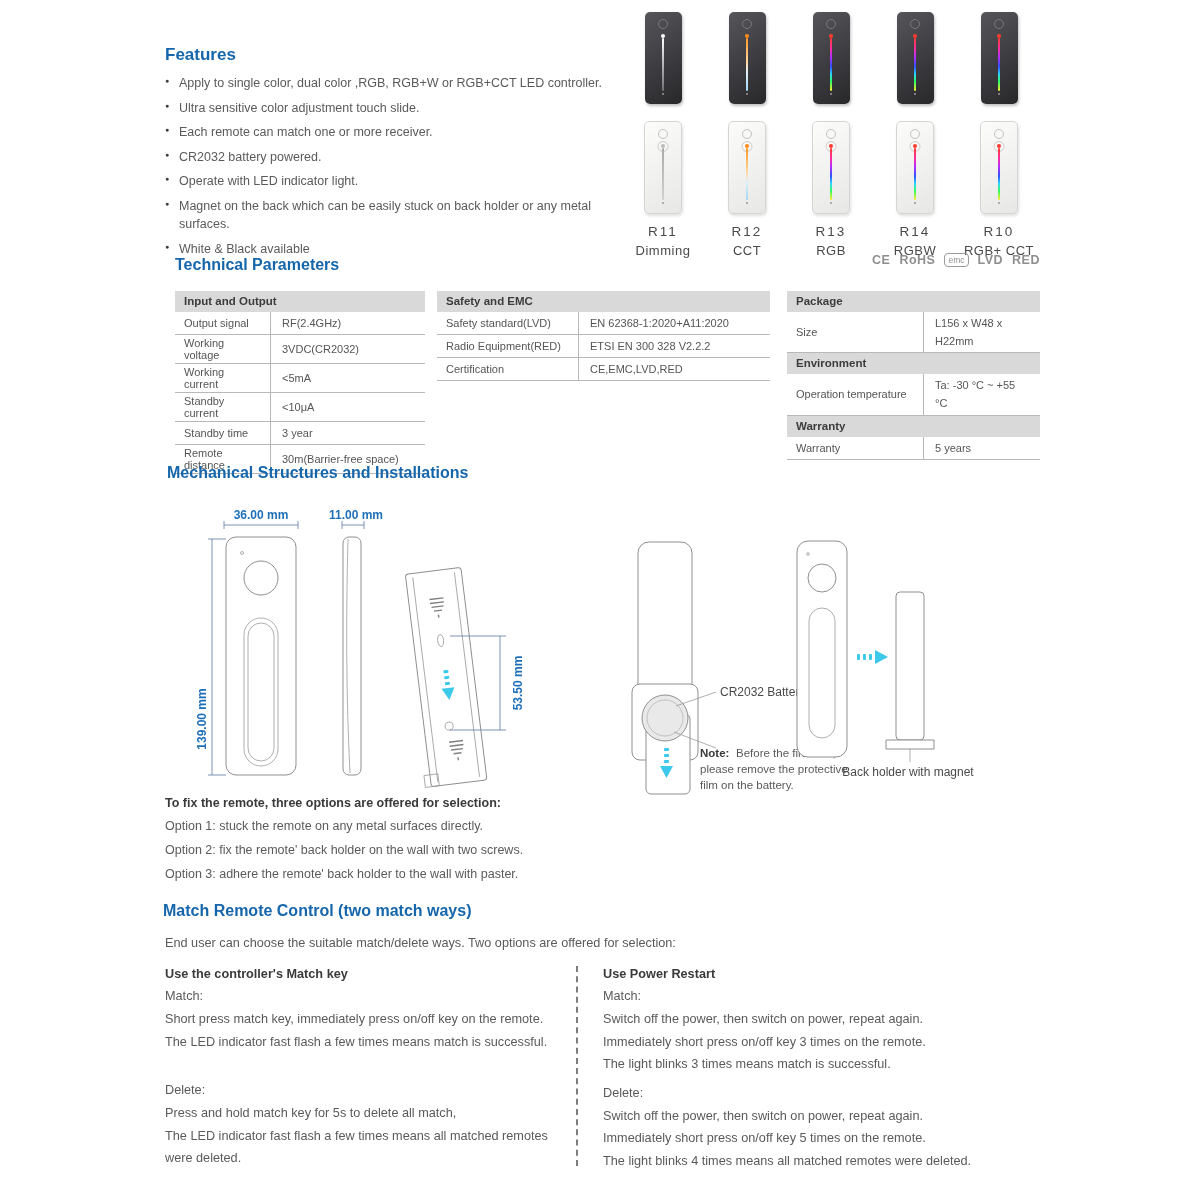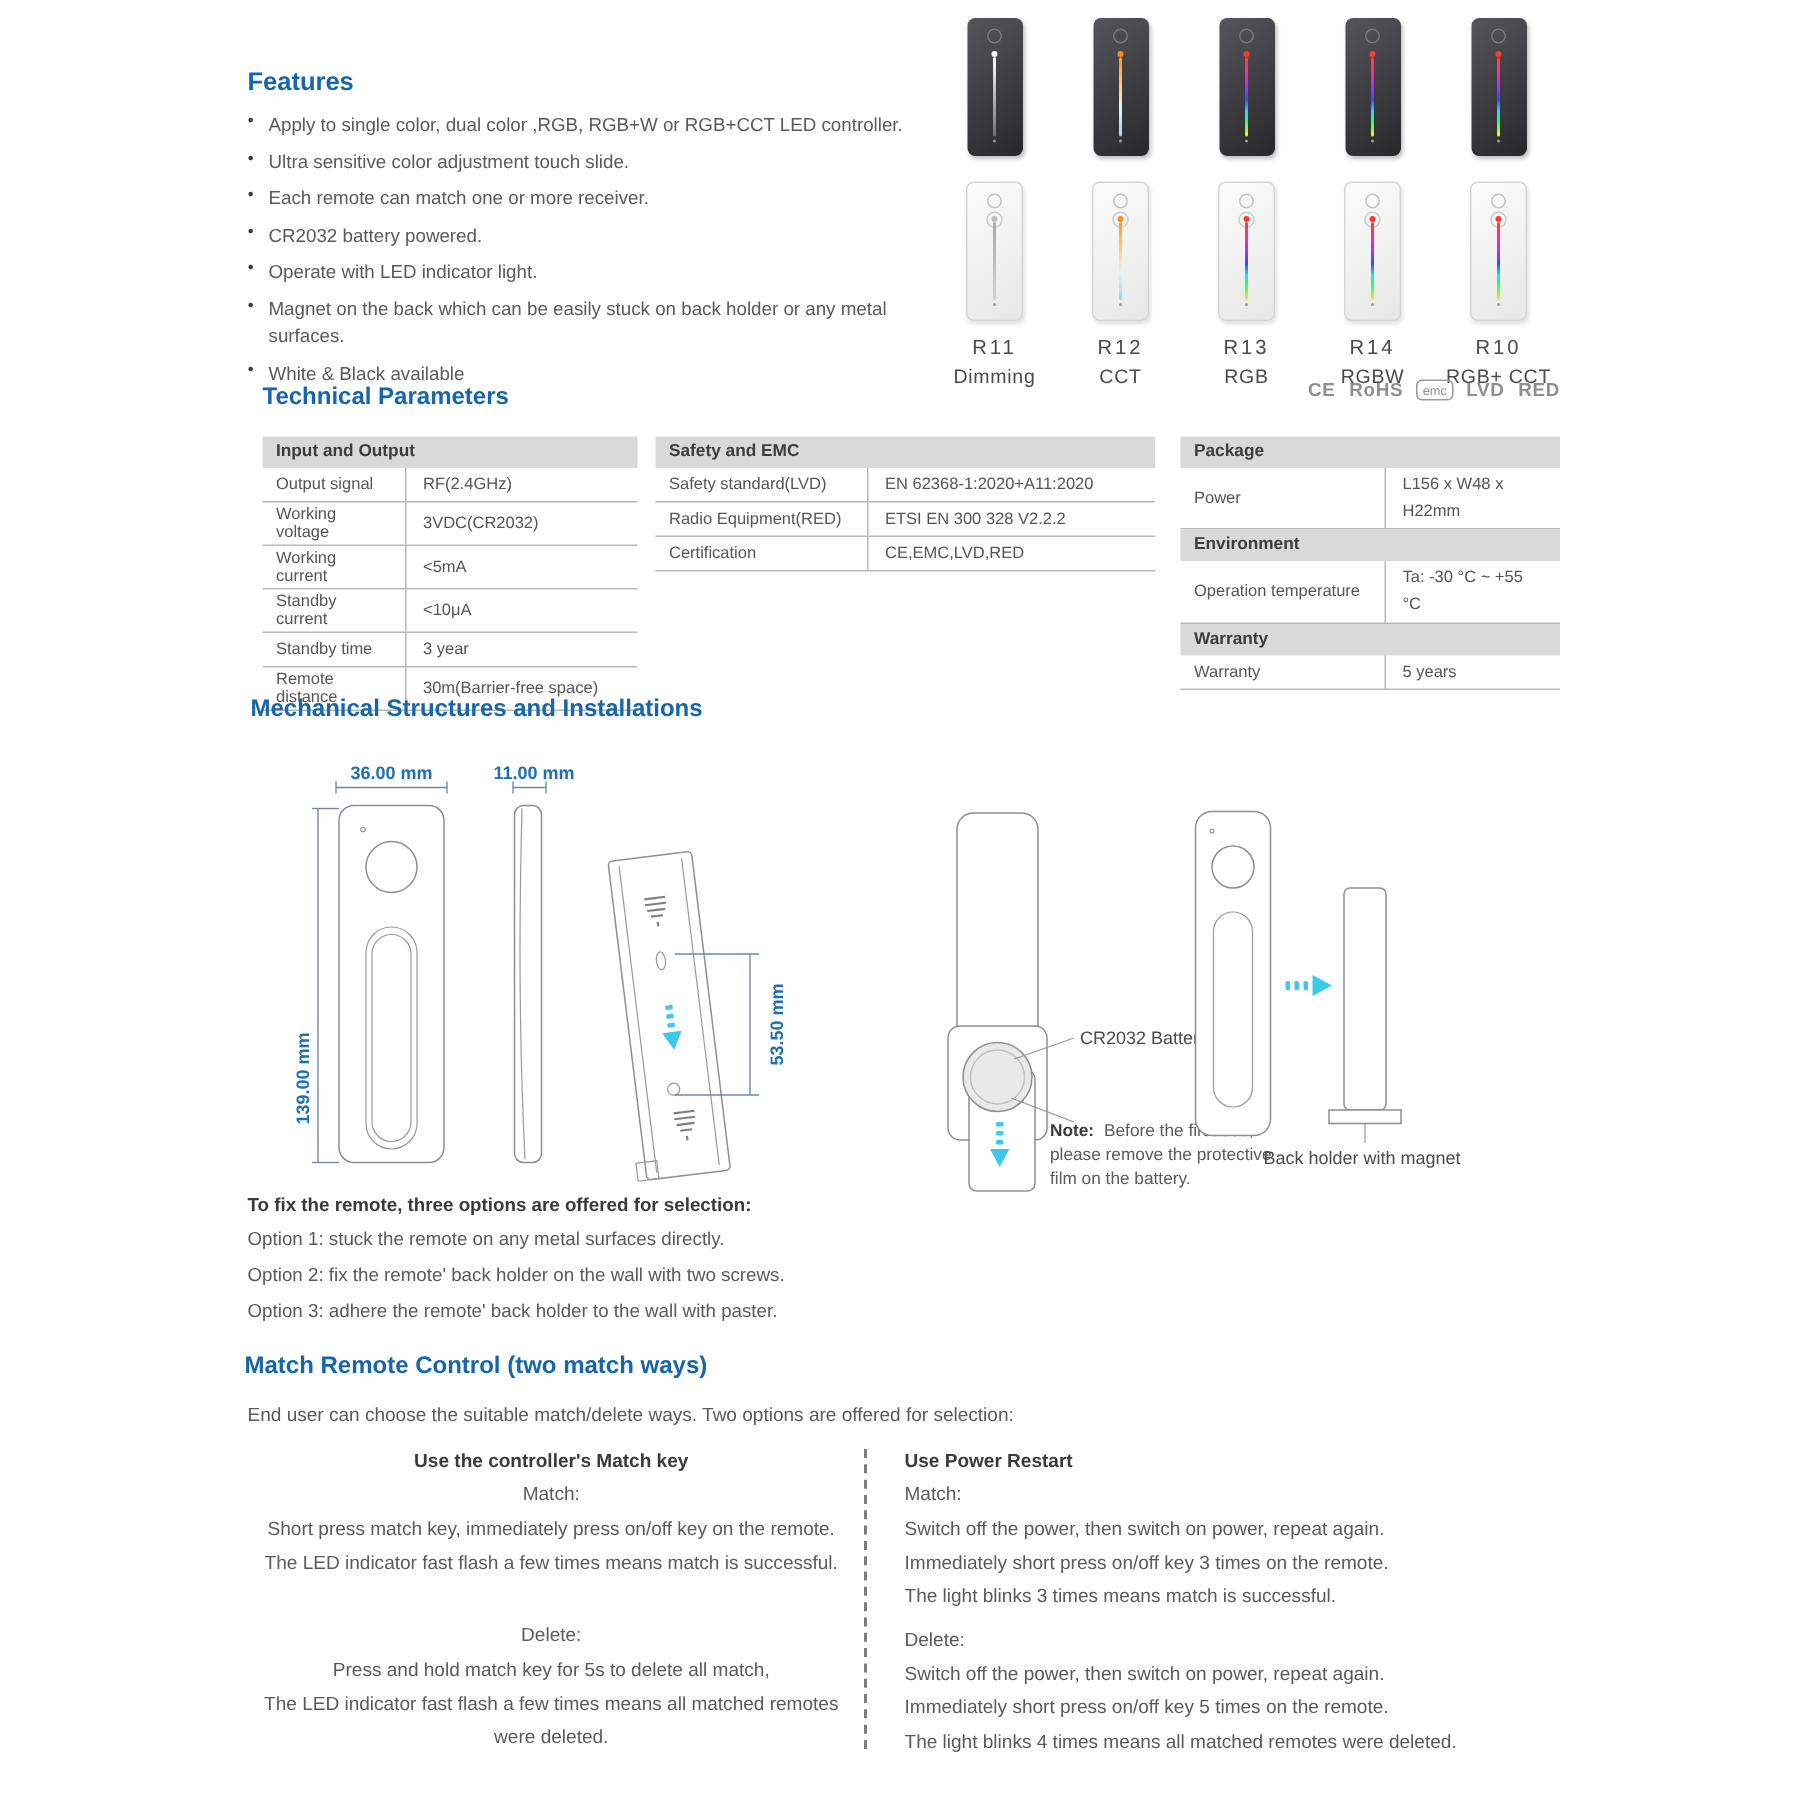--- a/index.html
+++ b/index.html
@@ -70,21 +70,21 @@
 
   
   .fix-block{left:165px;top:796px;}
   .fix-title{font-size:12.5px;font-weight:bold;color:#3a3a3a;margin-bottom:9px;}
   .fix-line{font-size:12.5px;color:#5a5a5a;margin-bottom:10px;}
 
   
   .match-title{left:163px;top:902px;font-size:16px;}
   .match-intro{left:165px;top:936px;font-size:12.7px;color:#5a5a5a;}
   .col{position:absolute;top:967px;}
-  .col-left{left:165px;width:405px;text-align:center;}
+  .col-left{left:165px;width:405px;}
   .col-right{left:603px;width:445px;}
   .col-head{font-size:12.7px;font-weight:bold;color:#3a3a3a;margin-bottom:9px;}
   .col p{font-size:12.7px;color:#5a5a5a;margin:0 0 9.5px 0;line-height:1.05;}
   .gap-big{margin-top:35px !important;}
   .gap-sm{margin-top:15px !important;}
   .vdivider{left:576px;top:966px;height:200px;border-left:2px dashed #7d7d7d;width:0;}
 </style>
 </head>
 <body>
 
@@ -237,21 +237,21 @@
     </div>
   <div class="prow">
       <div class="plabel">Certification</div>
       <div class="pvalue">CE,EMC,LVD,RED</div>
     </div>
 </div>
 
 <div class="ptable t-pkg">
   <div class="phead">Package</div>
   <div class="prow">
-      <div class="plabel">Power</div>
+      <div class="plabel">Size</div>
       <div class="pvalue">L156 x W48 x H22mm</div>
     </div>
   <div class="phead">Environment</div>
   <div class="prow">
       <div class="plabel">Operation temperature</div>
       <div class="pvalue">Ta: -30 °C ~ +55 °C</div>
     </div>
   <div class="phead">Warranty</div>
   <div class="prow">
       <div class="plabel">Warranty</div>

